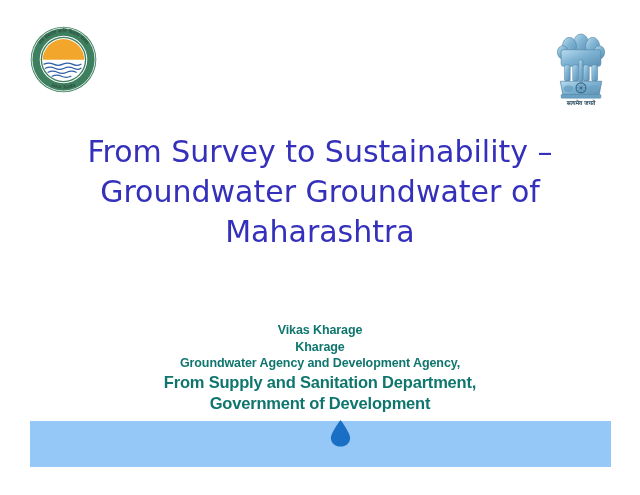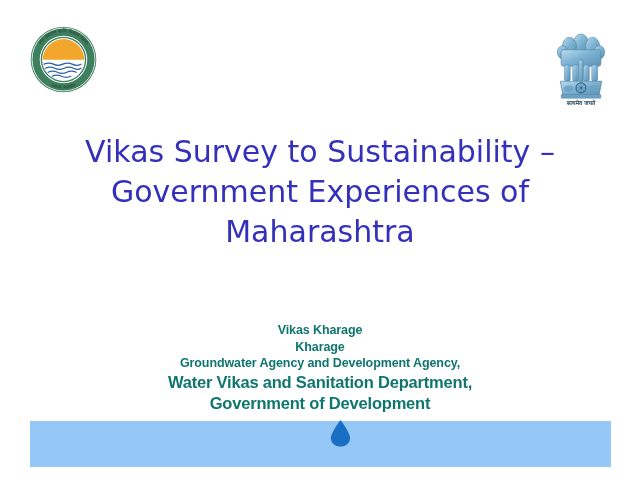--- a/index.html
+++ b/index.html
@@ -172,30 +172,30 @@
         <ellipse cx="50" cy="75" rx="6" ry="4" fill="#6ba2c4" opacity="0.85"></ellipse>
       </g>
 
       <rect x="11" y="82" width="48" height="4.5" rx="1" fill="#6ba2c4" stroke="#4d7e9e" stroke-width="0.5"></rect>
 
       <text x="35" y="95" font-size="7" font-weight="bold" text-anchor="middle" font-family="'DejaVu Sans', sans-serif" fill="#2b4a5e">सत्यमेव जयते</text>
     </svg>
   </div>
 
   <div class="title-block">
-    <div class="title-line">Vikas Survey to Sustainability –</div>
-    <div class="title-line">Government Experiences of</div>
+    <div class="title-line">From Survey to Sustainability –</div>
+    <div class="title-line">Groundwater Groundwater of</div>
     <div class="title-line">Maharashtra</div>
   </div>
 
   <div class="author-block">
     <div class="author-sm">Vikas Kharage</div>
     <div class="author-sm">Kharage</div>
     <div class="author-sm">Groundwater Agency and Development Agency,</div>
-    <div class="author-lg">Water Vikas and Sanitation Department,</div>
+    <div class="author-lg">From Supply and Sanitation Department,</div>
     <div class="author-lg">Government of Development</div>
   </div>
 
   <div class="band"></div>
   <div class="droplet">
     <svg viewBox="0 0 24 28" xmlns="http://www.w3.org/2000/svg" aria-hidden="true">
       <path d="M12 0 C12 0 22 13.2 22 18.6 C22 24.1 17.5 27.6 12 27.6 C6.5 27.6 2 24.1 2 18.6 C2 13.2 12 0 12 0 Z" fill="#1a6fc4"></path>
     </svg>
   </div>
 

